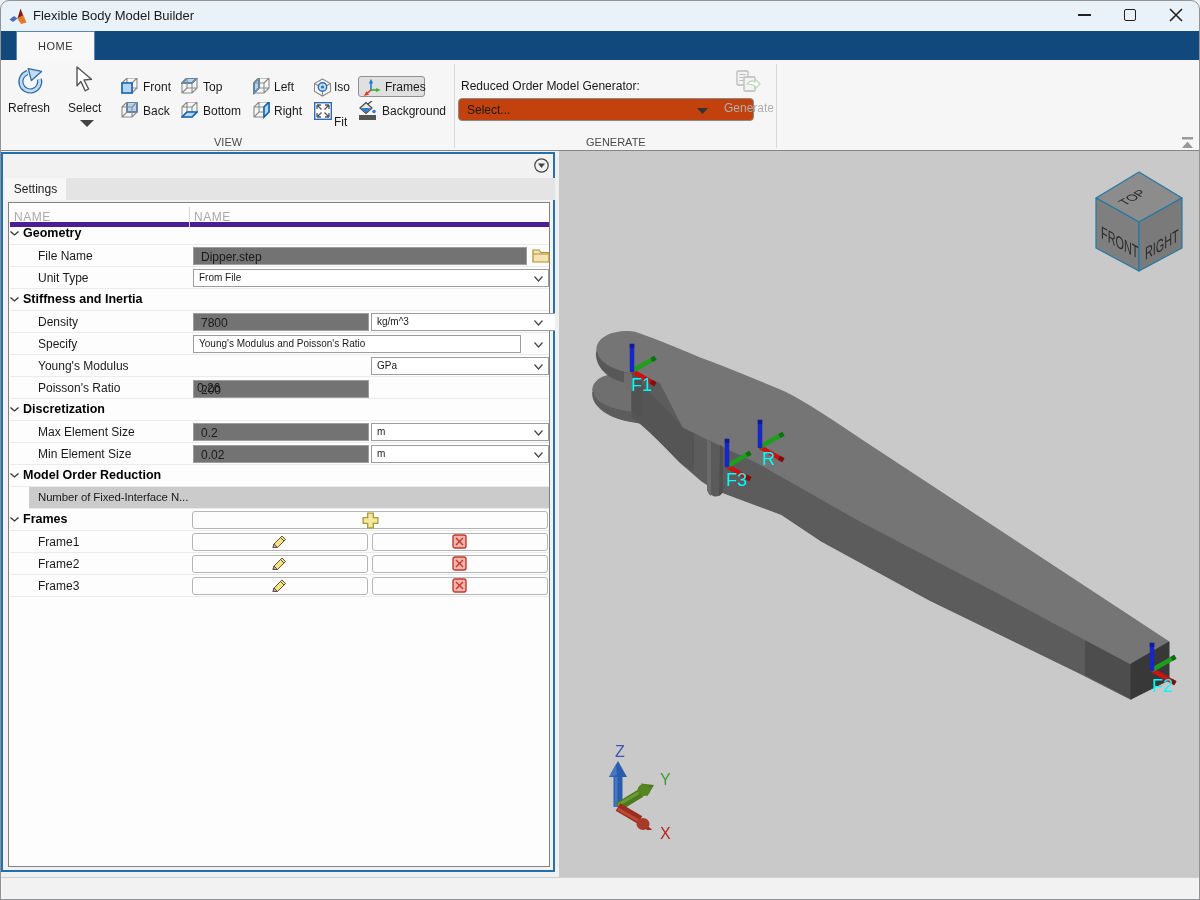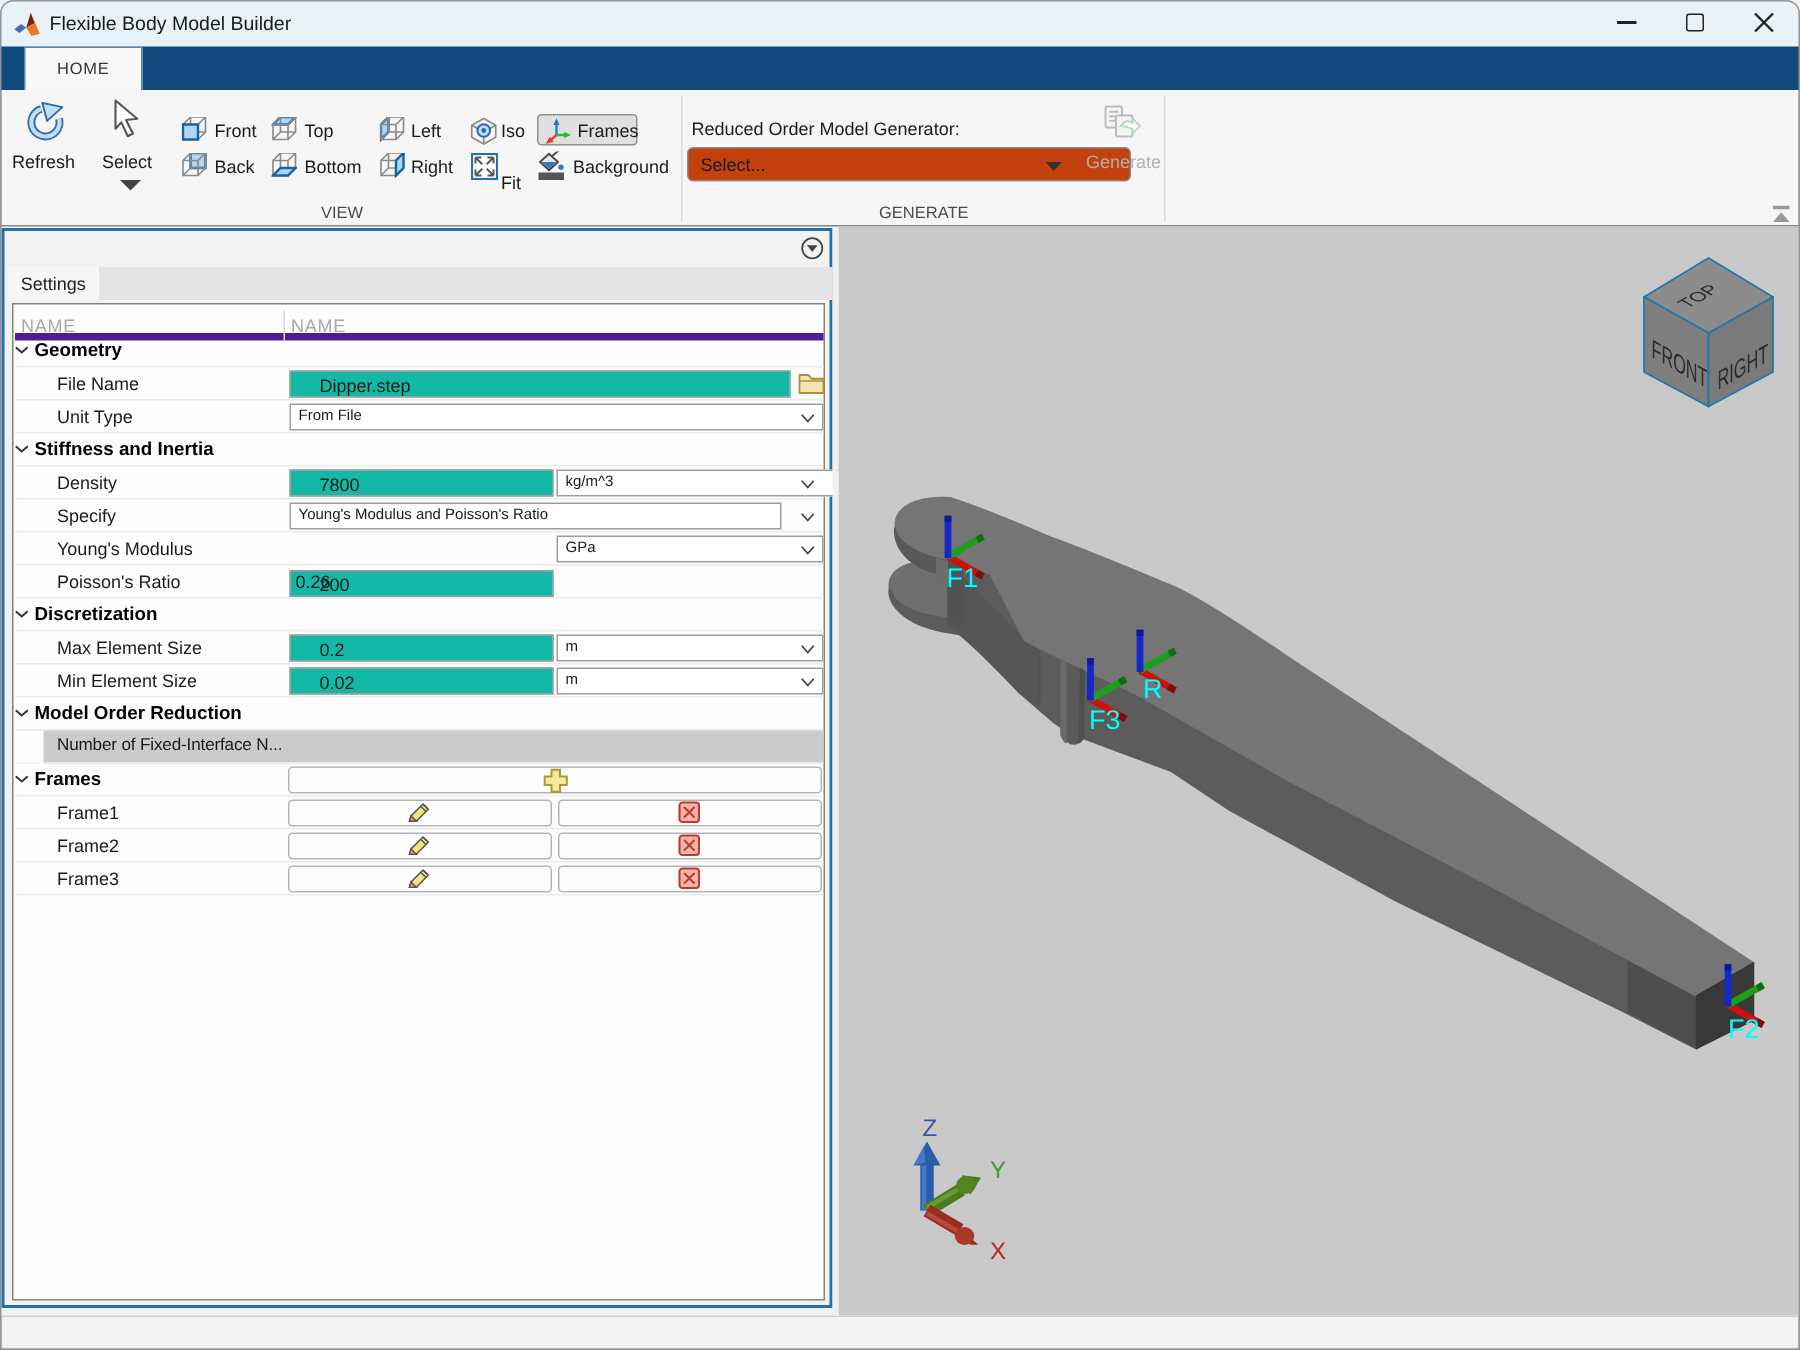--- a/index.html
+++ b/index.html
@@ -24,21 +24,21 @@
 
 #panel { left:1px; top:152px; width:554px; height:720px; border:2px solid #2271ae; background:#f2f2f2; }
 #ptabstrip { left:2px; top:24px; width:550px; height:22px; background:#e4e4e4; }
 #settingstab { position:absolute; left:0px; top:0; width:61px; height:22px; background:#f7f7f7; }
 #settingstab span { position:absolute; left:0; right:0; top:4px; text-align:center; font-size:12px; color:#222; }
 #ptable { left:5px; top:48px; width:542px; height:665px; background:#fdfdfd; border:1px solid #828282; }
 .row { position:absolute; left:1px; width:539px; height:22px; border-bottom:1px solid #ebebeb; }
 .rlabel { position:absolute; left:28px; top:4px; font-size:12px; color:#1a1a1a; white-space:nowrap; }
 .shead { position:absolute; left:13px; top:3px; font-size:12.5px; font-weight:bold; color:#000; }
 .chev { position:absolute; left:0px; top:8px; width:9px; height:5px; }
-.tfield { position:absolute; top:2px; height:18px; background:#14b8a6; border:1px solid #9d9d9d; font-size:12px; color:#1a1a1a; padding:2px 0 0 19px; }
+.tfield { position:absolute; top:2px; height:18px; background:#737373; border:1px solid #9d9d9d; font-size:12px; color:#1a1a1a; padding:2px 0 0 7px; }
 .dd { position:absolute; top:2px; height:18px; background:#fff; border:1px solid #9d9d9d; font-size:10px; color:#1a1a1a; padding:2px 0 0 5px; }
 .ddarrow { position:absolute; top:6px; width:9px; height:6px; }
 .fbtn { position:absolute; top:2px; height:18px; background:#fdfdfd; border:1px solid #b5b5b5; border-radius:3px; }
 
 #viewport { left:559px; top:151px; width:640px; height:726px; background:#c9c9c9; }
 #statusbar { left:0; top:877px; width:1200px; height:23px; background:#f2f2f2; border-top:1px solid #cfcfcf; border-left:1px solid #9aa0a6;border-right:1px solid #9aa0a6;border-bottom:1px solid #9aa0a6; }
 </style>
 </head>
 <body>
 

